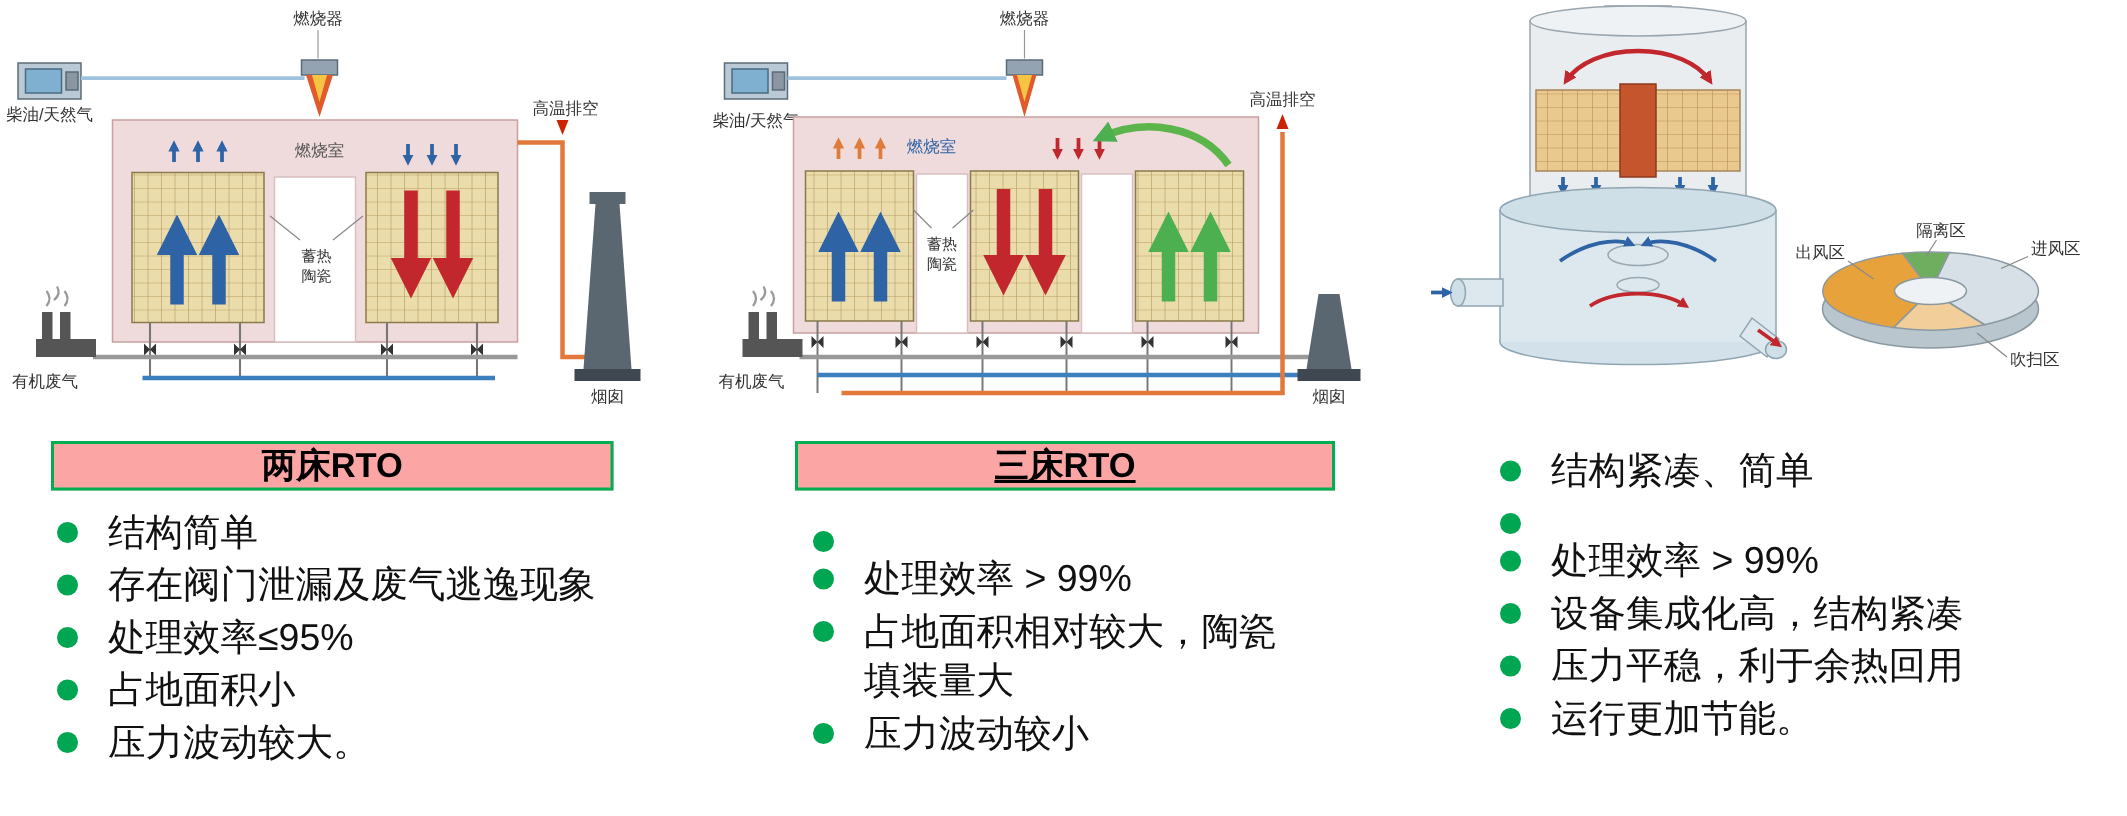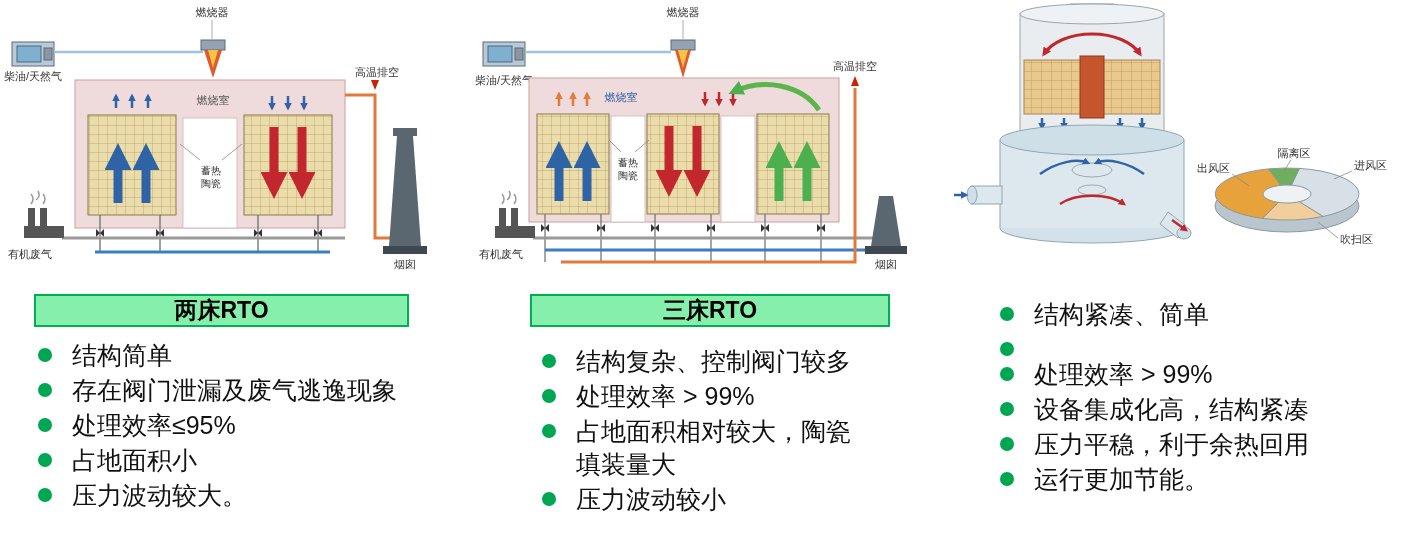--- a/index.html
+++ b/index.html
@@ -5,25 +5,25 @@
   * { margin:0; padding:0; box-sizing:border-box; }
   html,body { width:1418px; height:544px; background:#fff; overflow:hidden;
               font-family:"Liberation Sans", sans-serif; color:#111; }
   .page { display:flex; width:1418px; height:544px; }
   .col { position:relative; }
   .col1 { width:470px; }
   .col2 { width:472px; }
   .col3 { width:476px; }
   .diagram { height:290px; }
   .diagram svg { width:100%; height:100%; display:block; }
-  .title-box { border:2px solid #00B050; height:33px; background:#86efac;
+  .title-box { border:2px solid #00B050; height:33px; background:#fca5a5;
                display:flex; align-items:center; justify-content:center;
                font-size:23px; font-weight:bold; color:#000; margin-top:4px; }
   .col1 .title-box { width:375px; margin-left:34px; }
-  .col2 .title-box { width:360px; margin-left:60px; }
+  .col2 .title-box { width:360px; margin-left:60px;text-decoration:underline; }
   .col3 .title-box { width:387px; margin-left:53px; }
   ul.bullets { list-style:none; margin-top:18px; }
   .col1 ul.bullets { padding-left:38px; padding-right:20px;margin-top:12px; }
   .col2 ul.bullets { padding-left:72px; padding-right:76px; }
   .col3 ul.bullets { padding-left:58px; padding-right:10px; margin-top:8px; }
   li.bullet { display:flex; align-items:flex-start; font-size:25px; line-height:33px; margin-bottom:2px; }
   .dot { flex:none; width:14px; height:14px; border-radius:50%; background:#00A651; margin:9px 20px 0 0; }
   .btext { color:#111; }
   svg text { font-family:"Liberation Sans", sans-serif; }
 </style>
@@ -291,21 +291,20 @@
     </div>
 
     <div class="title-box">
       <span>三床RTO</span>
     </div>
 
     <ul class="bullets">
 
         <li class="bullet">
           <span class="dot"></span>
-          <span class="btext">结构复杂、控制阀门较多</span>
         </li>
 
         <li class="bullet">
           <span class="dot"></span>
           <span class="btext">处理效率 &gt; 99%</span>
         </li>
 
         <li class="bullet">
           <span class="dot"></span>
           <span class="btext">占地面积相对较大，陶瓷填装量大</span>

